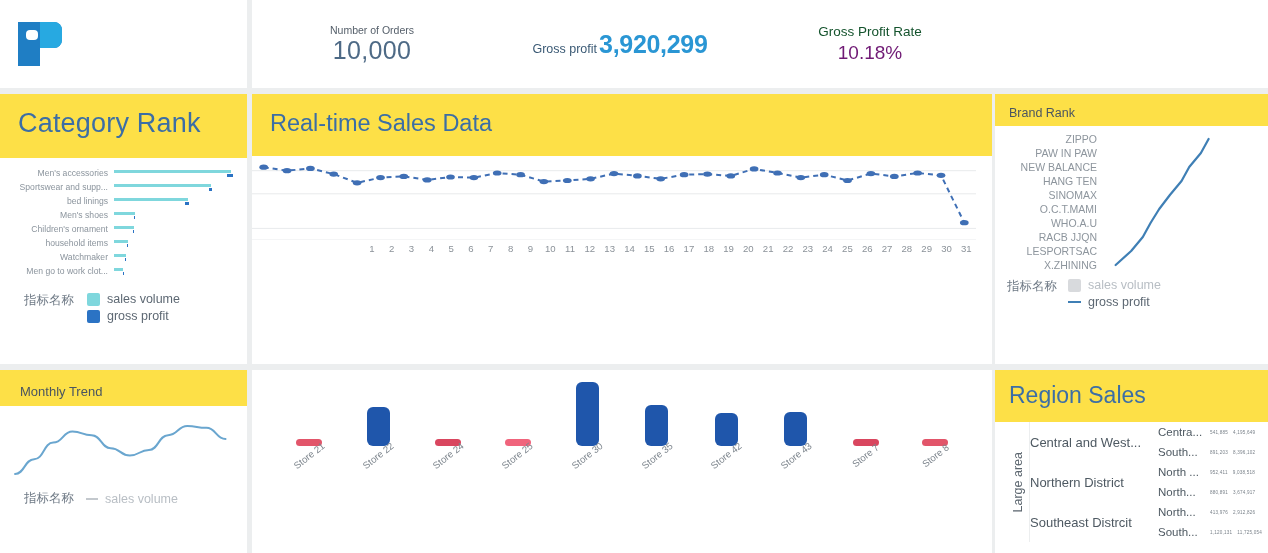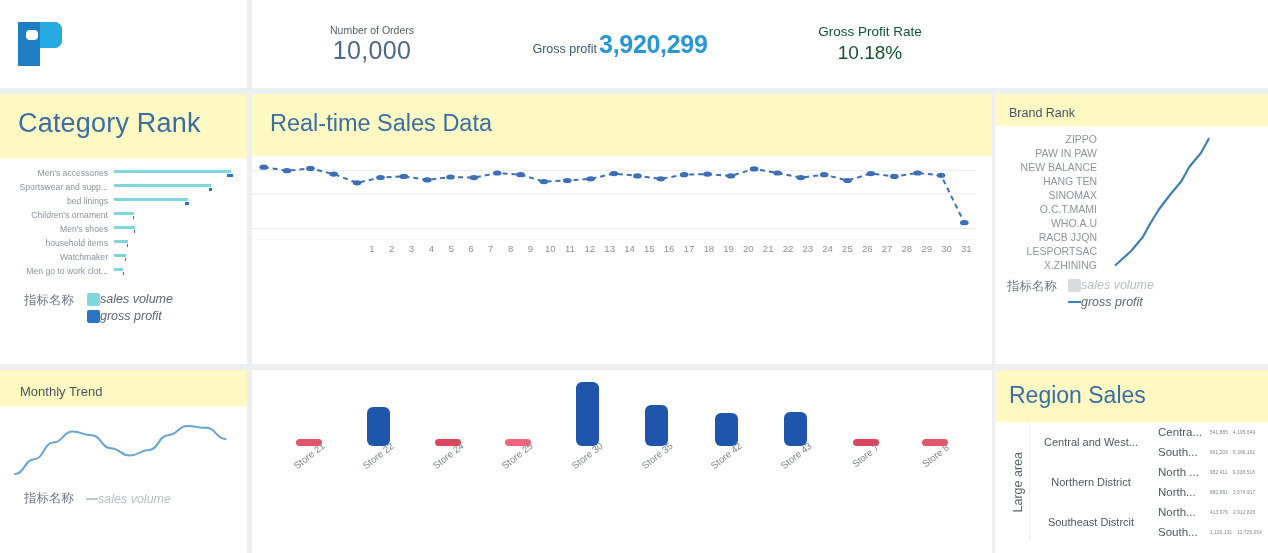--- a/index.html
+++ b/index.html
@@ -9,21 +9,21 @@
     font-family:"Liberation Sans", sans-serif;
     overflow:hidden;
   }
   .dash{
     position:relative;width:1268px;height:553px;
     display:grid;
     grid-template-columns:247px 5px 740px 3px 273px;
     grid-template-rows:88px 6px 270px 6px 183px;
   }
   .panel{background:#ffffff;position:relative;overflow:hidden;}
-  .panel-hdr{background:#fef9c3;width:100%;}
+  .panel-hdr{background:#fde047;width:100%;}
 
   
   .logo-cell{grid-column:1;grid-row:1;background:#fff;display:flex;align-items:center;padding-left:14px;box-sizing:border-box;}
   .logo-wrap{display:flex;align-items:center;gap:9px;}
   .logo-mark{width:52px;height:52px;flex:none;}
   .logo-txt{display:flex;flex-direction:column;line-height:1;}
   .logo-name{font-size:34px;font-weight:700;color:#1f6fb5;letter-spacing:-.5px;}
   .logo-name .r{color:#2d7cc0;}
   .logo-sub{font-size:9.3px;letter-spacing:1.45px;color:#5b6b7a;margin-top:3px;padding-left:2px;}
 
@@ -38,41 +38,41 @@
   .cat-hdr{height:64px;box-sizing:border-box;}
   .cat-rows{padding:8px 0 0 0;}
   .cat-row{display:flex;align-items:center;height:14px;}
   .cat-lbl{width:108px;text-align:right;font-size:8.6px;color:#8b949d;padding-right:6px;white-space:nowrap;overflow:hidden;}
   .cat-bars{flex:1;display:flex;flex-direction:column;justify-content:center;gap:1px;padding-top:1px;}
   .bar-a{height:3px;background:#7fd7dd;border-radius:0;}
   .bar-b{height:3px;background:#2b73c4;}
   .legend{display:flex;align-items:flex-start;gap:13px;padding:14px 0 0 24px;}
   .legend-name{font-size:12.5px;color:#6e7985;font-family:Liberation Mono, monospace;}
   .legend-items{display:flex;flex-direction:column;gap:3px;}
-  .legend-item{display:flex;align-items:center;font-style:italic;}
+  .legend-item{display:flex;align-items:center;gap:7px;}
   .sw{width:13px;height:13px;border-radius:2px;flex:none;}
   .legend-lbl{font-size:12.5px;color:#5d6873;}
   .sw-line{width:13px;height:0;border-top:2px solid #3f7fb5;flex:none;}
 
   
   .kpi-row{grid-column:3;grid-row:1 / span 3;display:grid;
     grid-template-columns:240px 6px 244px 6px 244px;
     grid-template-rows:88px 8px 270px;}
   .kpi{background:#fff;display:flex;align-items:center;justify-content:center;}
   .kpi1{grid-column:1;grid-row:1 / span 3;height:88px;align-self:start;}
   .kpi2{grid-column:3;grid-row:1 / span 3;height:88px;align-self:start;}
   .kpi3{grid-column:5;grid-row:1 / span 3;height:88px;align-self:start;}
   .kpi-stack{display:flex;flex-direction:column;align-items:center;line-height:1.15;}
   .kpi-cap{font-size:10.5px;color:#56606b;}
   .kpi-num{font-size:25px;color:#4e6a86;font-weight:400;letter-spacing:.3px;}
   .kpi-inline{display:flex;align-items:baseline;gap:2px;}
   .kpi-cap2{font-size:12.5px;color:#3b5a75;}
   .kpi-num2{font-size:25px;color:#2a96d4;font-weight:700;letter-spacing:-.3px;}
   .kpi-cap3{font-size:13.5px;color:#14532d;}
-  .kpi-num3{font-size:19px;color:#14532d;margin-top:3px;}
+  .kpi-num3{font-size:19px;color:#701a75;margin-top:3px;}
 
   
   .rt{grid-column:3;grid-row:3;}
   .rt-title{font-size:23.5px;color:#3c6ea5;padding:16px 0 0 18px;}
   .rt-hdr{height:62px;box-sizing:border-box;}
   .rt-body{display:flex;padding:6px 0 0 0;}
   .rt-yaxis{width:110px;display:flex;flex-direction:column;padding-top:2px;}
   .rt-ylab{font-size:10px;color:#6e7780;text-align:right;padding-right:6px;height:23px;line-height:23px;}
   .rt-plot{flex:1;position:relative;height:78px;padding-right:16px;}
   .rt-xaxis{display:flex;padding:3px 16px 0 110px;}
@@ -111,21 +111,21 @@
   .store-x span{font-size:9.6px;color:#7d858d;transform:rotate(-38deg);transform-origin:center;white-space:nowrap;}
 
   
   .region{grid-column:5;grid-row:5;}
   .region-hdr{height:52px;box-sizing:border-box;padding:12px 0 0 14px;}
   .region-title{font-size:23px;color:#3c6ea5;}
   .region-body{display:flex;padding-left:12px;}
   .region-vert{width:22px;display:flex;align-items:center;justify-content:center;}
   .region-vert span{font-size:12.5px;color:#5c666f;writing-mode:vertical-rl;transform:rotate(180deg);white-space:nowrap;}
   .region-groups{width:128px;display:flex;flex-direction:column;justify-content:space-around;border-left:1px solid #eceeef;}
-  .region-grp{font-size:11px;color:#4e5962;text-align:center;padding-right:6px;height:33px;line-height:33px;white-space:nowrap;overflow:hidden;}
+  .region-grp{font-size:13px;color:#4e5962;text-align:left;padding-right:6px;height:33px;line-height:33px;white-space:nowrap;overflow:hidden;}
   .region-sub{flex:1;display:flex;flex-direction:column;}
   .region-row{display:flex;align-items:center;height:20px;}
   .region-sublbl{width:48px;font-size:11.5px;color:#4e5962;white-space:nowrap;overflow:hidden;}
   .region-nums{flex:1;display:flex;gap:5px;justify-content:flex-start;padding-left:4px;}
   .region-num{font-size:4.6px;color:#7a828a;white-space:nowrap;letter-spacing:.2px;}
 </style>
 </head>
 <body>
 
 <div class="dash">
@@ -165,31 +165,31 @@
           </div>
         </div>
         <div class="cat-row">
           <div class="cat-lbl">bed linings</div>
           <div class="cat-bars">
             <div class="bar-a" style="width: 55.44%;"></div>
             <div class="bar-b" style="width: 2.4%; margin-left: 53.68%;"></div>
           </div>
         </div>
         <div class="cat-row">
+          <div class="cat-lbl">Men's shoes</div>
+          <div class="cat-bars">
+            <div class="bar-a" style="width: 15.84%;"></div>
+            <div class="bar-b" style="width: 1.2%; margin-left: 14.96%;"></div>
+          </div>
+        </div>
+        <div class="cat-row">
           <div class="cat-lbl">Children's ornament</div>
           <div class="cat-bars">
             <div class="bar-a" style="width: 14.96%;"></div>
             <div class="bar-b" style="width: 1.2%; margin-left: 14.08%;"></div>
-          </div>
-        </div>
-        <div class="cat-row">
-          <div class="cat-lbl">Men's shoes</div>
-          <div class="cat-bars">
-            <div class="bar-a" style="width: 15.84%;"></div>
-            <div class="bar-b" style="width: 1.2%; margin-left: 14.96%;"></div>
           </div>
         </div>
         <div class="cat-row">
           <div class="cat-lbl">household items</div>
           <div class="cat-bars">
             <div class="bar-a" style="width: 10.56%;"></div>
             <div class="bar-b" style="width: 0.9%; margin-left: 9.9%;"></div>
           </div>
         </div>
         <div class="cat-row">

